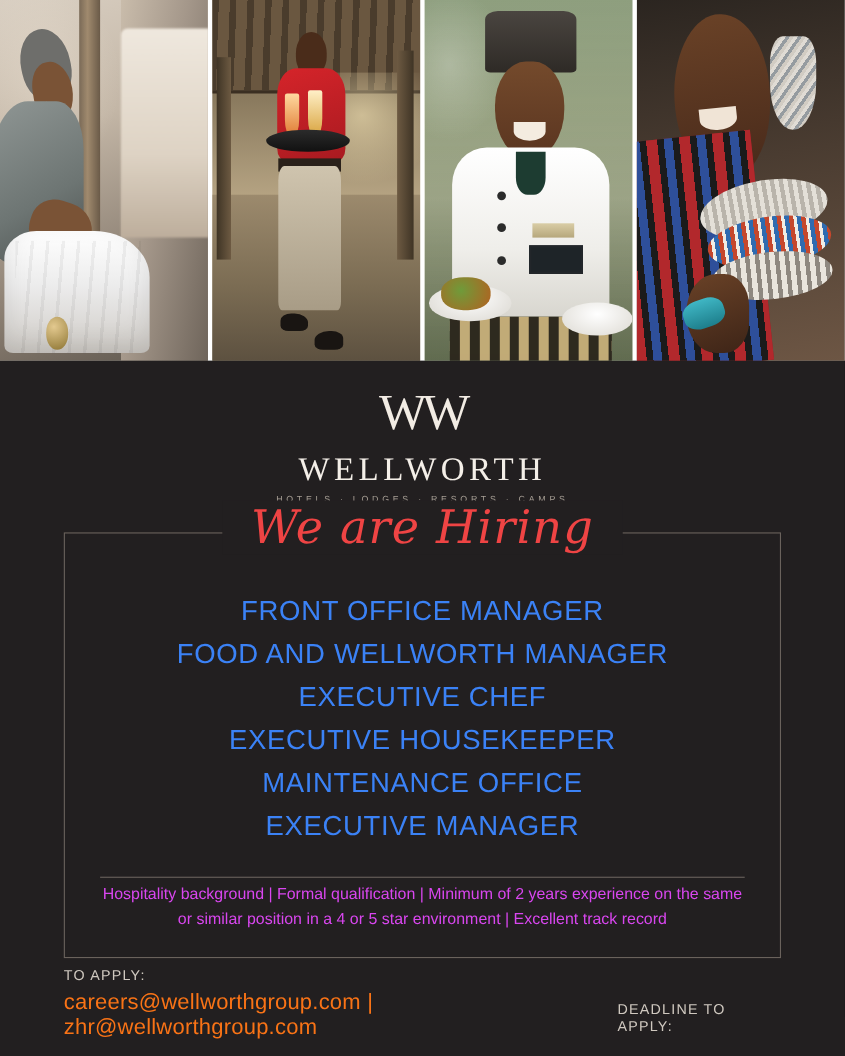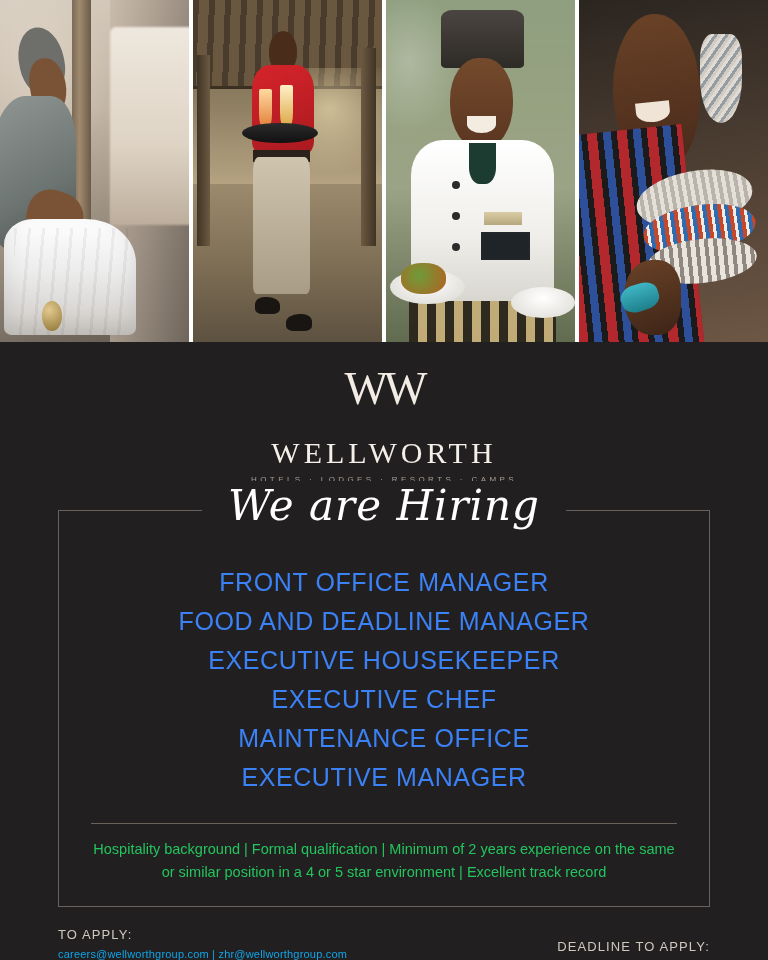--- a/index.html
+++ b/index.html
@@ -311,21 +311,21 @@
     font-size: 46px;
     letter-spacing: -4px;
     line-height: 1;
     color: #f2ece4;
     font-weight: 400;
   }
   .logo-name {
     font-family: "Liberation Serif", serif;
     font-size: 30px;
     letter-spacing: 4px;
-    margin-top: 24px;
+    margin-top: 12px;
     color: #f4efe8;
   }
   .logo-sub {
     font-size: 8px;
     letter-spacing: 3.4px;
     color: #a79f95;
     margin-top: 5px;
     text-align: center;
   }
 
@@ -341,64 +341,65 @@
   .hiring {
     position: absolute;
     top: -30px;
     left: 50%;
     transform: translateX(-50%);
     background: #221f20;
     padding: 0 26px;
     font-family: "DejaVu Serif", serif;
     font-style: italic;
     font-size: 42px;
-    color: #ffffff;
+    color: #ef4444;
     letter-spacing: 1px;
     white-space: nowrap;
   }
 
   .roles {
     list-style: none;
     margin: 8px 0 0 0;
   }
   .roles li {
     font-size: 25px;
     letter-spacing: 0.6px;
     color: #3b82f6;
     line-height: 1.56;
     font-weight: 400;
   }
 
   .req-box {
     margin: 26px 6px 0 6px;
     border-top: 1px solid #6a625c;
-    padding-top: 14px;
+    padding-top: 4px;
     font-size: 14.5px;
     line-height: 1.6;
-    color: #22c55e;
+    color: #d946ef;
   }
 
   .footer {
     width: 652px;
     display: flex;
     justify-content: space-between;
     align-items: flex-end;
-    margin-top: 20px;
+    margin-top: 8px;
+    padding-bottom: 14px;
   }
   .apply-left { text-align: left; }
   .apply-right { text-align: left; }
   .apply-label {
     font-size: 13px;
     letter-spacing: 1.1px;
     color: #cfc8bf;
     margin-bottom: 6px;
   }
   .apply-emails {
-    font-size: 11px;
-    color: #0ea5e9;
+    font-size: 20px;
+    color: #f97316;
     letter-spacing: 0.2px;
   }
   .deadline-date {
     font-size: 19px;
     color: #f0ebe4;
   }
 </style>
 </head>
 <body>
 
@@ -474,23 +475,23 @@
       <div class="logo-mark">WW</div>
       <div class="logo-name">WELLWORTH</div>
       <div class="logo-sub">HOTELS · LODGES · RESORTS · CAMPS</div>
     </div>
 
     <div class="frame">
       <div class="hiring">We are Hiring</div>
 
       <ul class="roles">
         <li>FRONT OFFICE MANAGER</li>
-        <li>FOOD AND DEADLINE MANAGER</li>
+        <li>FOOD AND WELLWORTH MANAGER</li>
+        <li>EXECUTIVE CHEF</li>
         <li>EXECUTIVE HOUSEKEEPER</li>
-        <li>EXECUTIVE CHEF</li>
         <li>MAINTENANCE OFFICE</li>
         <li>EXECUTIVE MANAGER</li>
       </ul>
 
       <div class="req-box">Hospitality background | Formal qualification | Minimum of 2 years experience on the same or similar position in a 4 or 5 star environment | Excellent track record</div>
     </div>
 
     <div class="footer">
       <div class="apply-left">
         <div class="apply-label">TO APPLY:</div>

